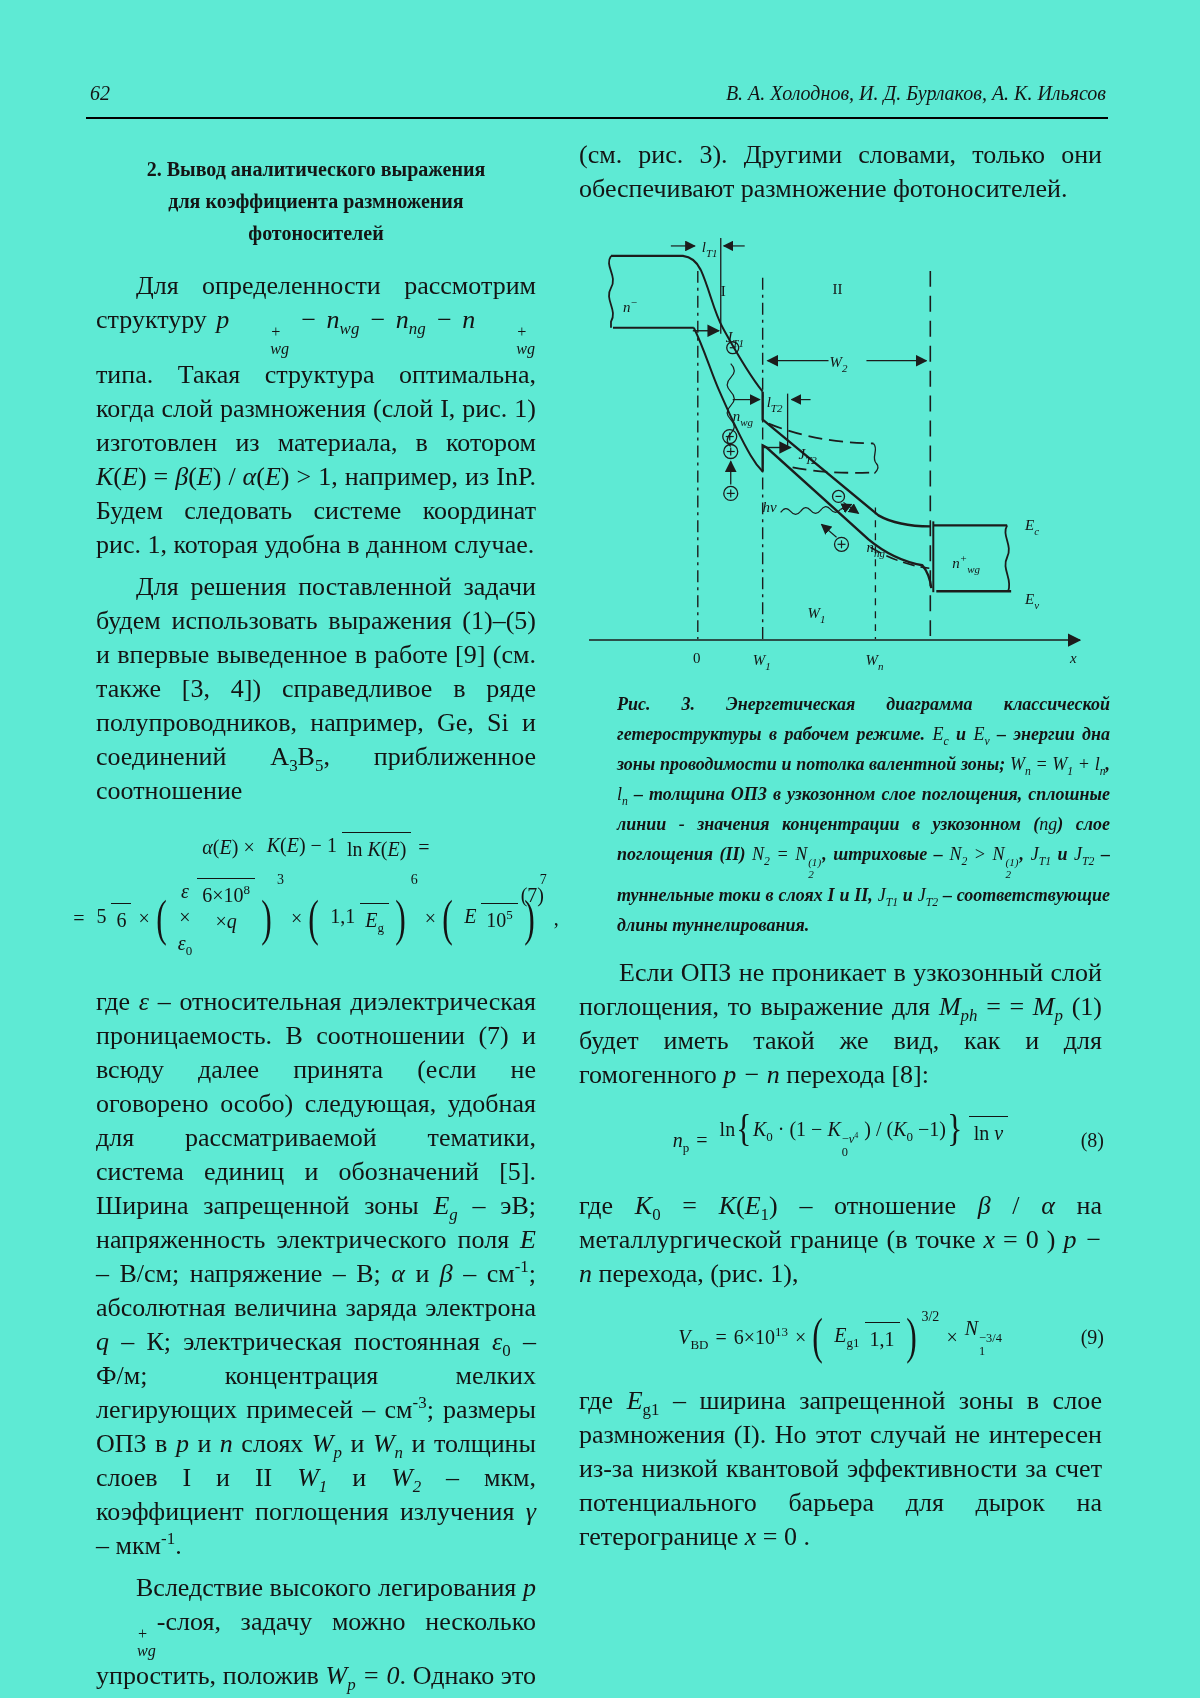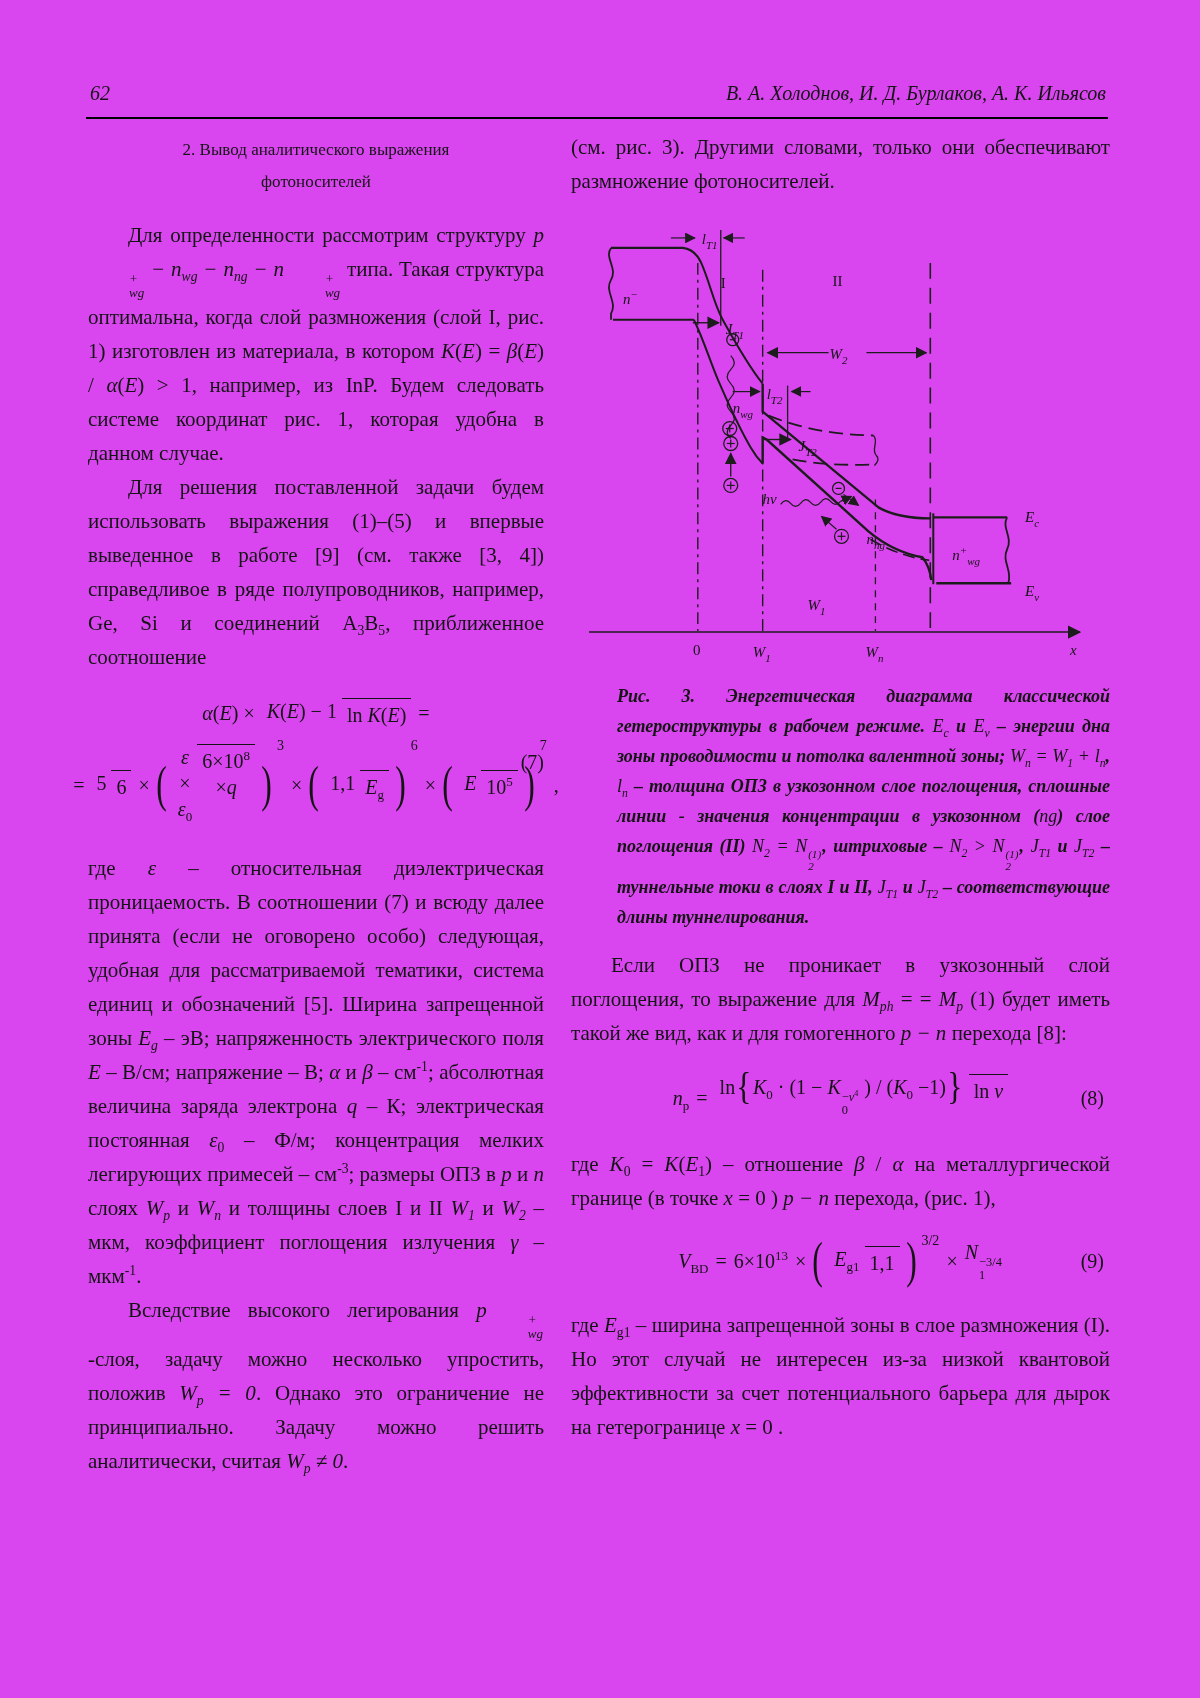--- a/index.html
+++ b/index.html
@@ -1,35 +1,35 @@
 <!DOCTYPE html>
 <html lang="ru"><head>
 <meta charset="utf-8">
 <style>
   html,body{margin:0;padding:0;}
   body{
     width:1200px;height:1698px;background:#ffffff;color:#141414;
     font-family:"Liberation Serif","DejaVu Serif",serif;
     position:relative;overflow:hidden;
   }
-  .page{position:absolute;inset:0;background:#d946ef;}
+  .page{position:absolute;inset:0;background:#5eead4;}
   .pg-header{
     position:absolute;top:82px;left:90px;right:94px;
     display:flex;justify-content:space-between;align-items:baseline;
     font-style:italic;font-size:20px;
   }
   .rule{position:absolute;top:117px;left:86px;right:92px;border-top:2.5px solid #000;}
   .cols{position:absolute;top:130px;left:88px;right:90px;display:flex;gap:27px;}
   .col-left{width:456px;flex:none;}
   .col-right{width:539px;flex:none;}
-  p{margin:0;text-align:justify;font-size:21px;line-height:34px;}
+  p{margin:8px;text-align:justify;font-size:26px;line-height:34px;}
   p.indent{text-indent:40px;}
   .heading{
-    font-weight:normal;text-align:center;font-size:17px;line-height:32px;
-    margin:4px 6px 20px 6px;
+    font-weight:bold;text-align:center;font-size:20px;line-height:32px;
+    margin:23px 6px 20px 6px;
   }
   .m{font-style:italic;}
   sub,sup{font-size:65%;line-height:0;}
   .ss{display:inline-flex;flex-direction:column;align-items:flex-start;
       vertical-align:-0.55em;font-size:62%;line-height:1.08;margin:0 1px;}
   .ss-t,.ss-b{display:block;}
   .brace{font-size:185%;font-weight:300;vertical-align:-0.12em;line-height:0;display:inline-block;transform:scaleX(.85);}
   
   .eq{position:relative;font-size:20px;font-style:normal;margin:24px 0 26px;}
   .eq-row{display:flex;align-items:center;justify-content:center;gap:7px;line-height:1.3;flex-wrap:nowrap;}
@@ -60,20 +60,21 @@
     <span>В. А. Холоднов, И. Д. Бурлаков, А. К. Ильясов</span>
   </div>
   <div class="rule"></div>
 
   <div class="cols">
 
     <div class="col-left">
 
       <div class="heading">
         <div>2. Вывод аналитического выражения</div>
+        <div>для коэффициента размножения</div>
         <div>фотоносителей</div>
       </div>
 
       <p class="indent">Для определенности рассмотрим структуру <span class="m">p<span class="ss">
               <span class="ss-t">+</span>
               <span class="ss-b">wg</span>
             </span> − n<sub>wg</sub> − n<sub>ng</sub> − n<span class="ss">
               <span class="ss-t">+</span>
               <span class="ss-b">wg</span>
             </span></span> типа. Такая структура оптимальна, когда слой размножения (слой I, рис. 1) изготовлен из материала, в котором <span class="m">K</span>(<span class="m">E</span>) = <span class="m">β</span>(<span class="m">E</span>) / <span class="m">α</span>(<span class="m">E</span>) &gt; 1, например, из InP. Будем следовать системе координат рис. 1, которая удобна в данном случае.</p>

